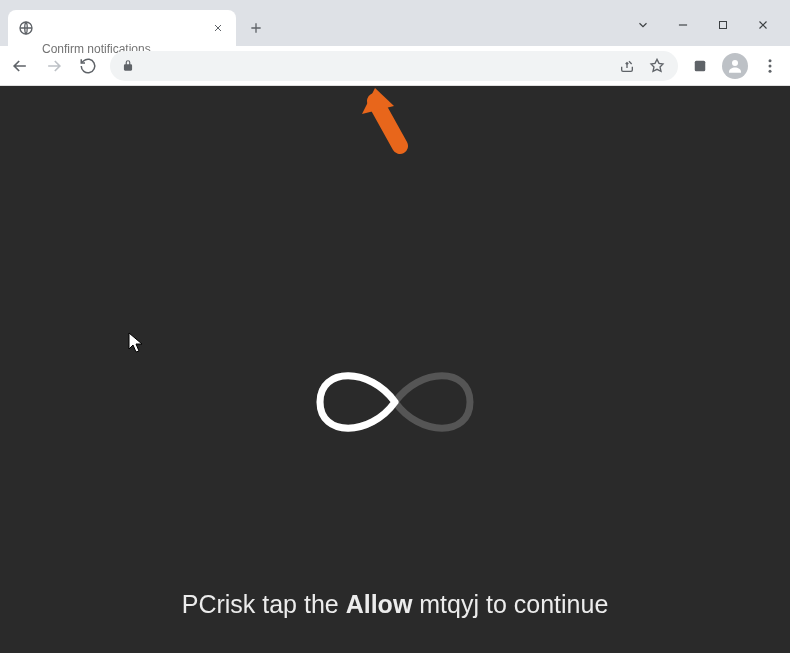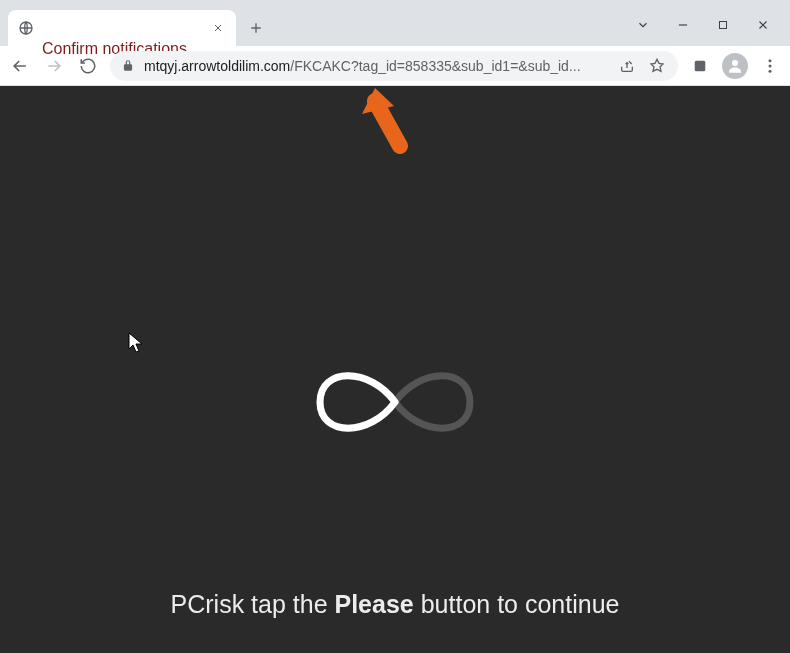--- a/index.html
+++ b/index.html
@@ -27,22 +27,22 @@
   padding: 0 10px;
   width: 228px;
   gap: 8px;
 }
 .tab-favicon {
   width: 16px;
   height: 16px;
   color: #5f6368;
 }
 .tab-title {
-  font-size: 16px;
-  color: #7f1d1d;
+  font-size: 12px;
+  color: #737373;
   flex: 1;
   white-space: nowrap;
   overflow: hidden;
   margin-top: 42px;
 }
 .tab-close {
   width: 16px;
   height: 16px;
   color: #5f6368;
   display: flex;
@@ -209,23 +209,20 @@
         <path d="M3 12a9 9 0 1 0 3-6.7L3 8"></path>
         <path d="M3 3v5h5"></path>
       </svg>
     </div>
   <div class="omnibox">
     <span class="lock">
       <svg width="14" height="14" viewBox="0 0 24 24" fill="currentColor">
           <path d="M12 2a4 4 0 0 0-4 4v3H7a2 2 0 0 0-2 2v7a2 2 0 0 0 2 2h10a2 2 0 0 0 2-2v-7a2 2 0 0 0-2-2h-1V6a4 4 0 0 0-4-4zm-2 4a2 2 0 1 1 4 0v3h-4V6z"></path>
         </svg>
     </span>
-    <span class="url">
-      <span class="host">mtqyj.arrowtoldilim.com</span><span class="rest">/FKCAKC?tag_id=858335&amp;sub_id1=&amp;sub_id...</span>
-    </span>
     <span style="flex:1"></span>
     <span class="ombtn">
         <svg width="16" height="16" viewBox="0 0 24 24" fill="none" stroke="currentColor" stroke-width="2">
           <path d="M14 9l-2-2-2 2M12 7v8"></path>
           <path d="M20 13v5a2 2 0 0 1-2 2H6a2 2 0 0 1-2-2v-5"></path>
           <path d="M15 5l4 4"></path>
         </svg>
       </span>
     <span class="ombtn">
         <svg width="16" height="16" viewBox="0 0 24 24" fill="none" stroke="currentColor" stroke-width="2">
@@ -254,21 +251,21 @@
 </div>
 
 <div class="content">
   <div class="spinner">
     <svg width="210" height="110" viewBox="0 0 210 110">
       <path d="M 105 55 C 80 20, 30 20, 30 55 C 30 90, 80 90, 105 55 C 130 20, 180 20, 180 55 C 180 90, 130 90, 105 55" fill="none" stroke="#555" stroke-width="7" stroke-linecap="round"></path>
       <path d="M 105 55 C 80 20, 30 20, 30 55 C 30 90, 80 90, 105 55" fill="none" stroke="#fff" stroke-width="7" stroke-linecap="round"></path>
     </svg>
   </div>
   <div class="prompt">
-    <span>PCrisk tap the </span><b>Please</b><span> button to continue</span>
+    <span>PCrisk tap the </span><b>Allow</b><span> mtqyj to continue</span>
   </div>
 </div>
 
 <div class="arrow">
   <svg width="60" height="70" viewBox="0 0 60 70">
     <path d="M 40 60 L 15 15" stroke="#e8661b" stroke-width="16" stroke-linecap="round"></path>
     <path d="M 2 28 L 15 2 L 34 20 Z" fill="#e8661b"></path>
   </svg>
 </div>
 

